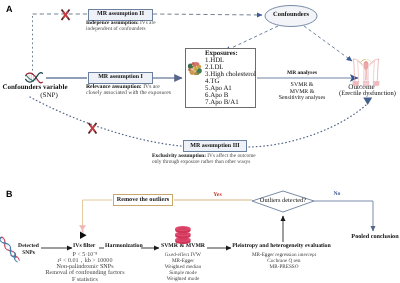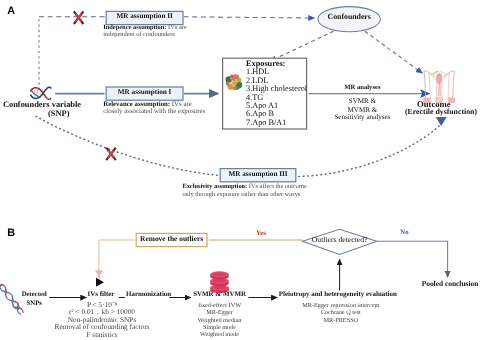--- a/index.html
+++ b/index.html
@@ -11,21 +11,21 @@
   .panel-letter{position:absolute;font-family:"Liberation Sans",sans-serif;font-weight:bold;font-size:9px;color:#000;letter-spacing:0.2px;}
   .t{position:absolute;white-space:nowrap;line-height:1;}
   .ctr{transform:translateX(-50%);}
   .boxtitle{font-weight:bold;font-size:6px;letter-spacing:0px;}
   .cap{font-size:5.7px;color:#4a4a4a;}
   .capb{font-weight:bold;color:#111;}
   .assumpbox{position:absolute;background:#eef1f7;border:1px solid #6b7f9e;box-sizing:border-box;}
   .expbox{position:absolute;background:#ffffff;border:1px solid #6d6d6d;box-sizing:border-box;}
   .exp-title{font-weight:bold;font-size:6.9px;}
   .exp-item{font-size:6.9px;}
-  .outlabel{font-weight:bold;font-size:7.2px;}
+  .outlabel{font-weight:normal;font-size:7.2px;}
   .anal-title{font-weight:bold;font-size:5.5px;}
   .anal-sub{font-size:5.9px;}
   .bt{font-weight:bold;font-size:5.8px;}
   .bsub{font-size:5.2px;color:#3d3d3d;}
   .bsub2{font-size:6.1px;color:#3d3d3d;}
   .rmbox{position:absolute;border:1px solid #c8a96a;background:#fff;box-sizing:border-box;}
   .rmlabel{font-size:6.2px;font-weight:bold;}
   .yeslbl{font-size:5.8px;font-weight:bold;color:#c0392b;}
   .nolbl{font-size:5.6px;font-weight:bold;color:#3b5c9a;}
   .deccap{font-size:6.4px;}
@@ -289,21 +289,21 @@
   <div id="analyses-lines">
       <div class="t anal-sub ctr" style="left: 302px; top: 83.2px;">SVMR &amp;</div>
       <div class="t anal-sub ctr" style="left: 302px; top: 89.8px;">MVMR &amp;</div>
       <div class="t anal-sub ctr" style="left: 302px; top: 96.4px;">Sensitivity analyses</div>
     </div>
 
   <div class="t outlabel ctr" style="left:361.5px;top:84.2px;">Outcome</div>
   <div class="t outlabel ctr" style="left:367.5px;top:91.4px;font-size:6.5px;">(Erectile dysfunction)</div>
 
   <div class="t ctr" style="left:35px;top:84px;font-size:7px;font-weight:bold;">Confounders variable</div>
-  <div class="t ctr" style="left:35px;top:92px;font-size:7px;font-weight:bold;padding-left:28px;">(SNP)</div>
+  <div class="t ctr" style="left:35px;top:92px;font-size:7px;font-weight:normal;padding-left:28px;">(SNP)</div>
 
   <div class="t ctr bt" style="left:28.5px;top:244.2px;font-size:5.6px;">Detected</div>
   <div class="t ctr bt" style="left:28.5px;top:251.2px;font-size:5.6px;">SNPs</div>
 
   <div class="t bt" style="left:73px;top:244px;">IVs filter</div>
   <div id="ivs-filter-lines">
       <div class="t bsub2 ctr" style="left: 85px; top: 251.8px;">P &lt; 5·10⁻⁸</div>
       <div class="t bsub2 ctr" style="left: 85px; top: 258px;">r² &lt; 0.01，kb &gt; 10000</div>
       <div class="t bsub2 ctr" style="left: 85px; top: 264.2px;">Non-palindromic SNPs</div>
       <div class="t bsub2 ctr" style="left: 85px; top: 270.4px;">Removal of confounding factors</div>

